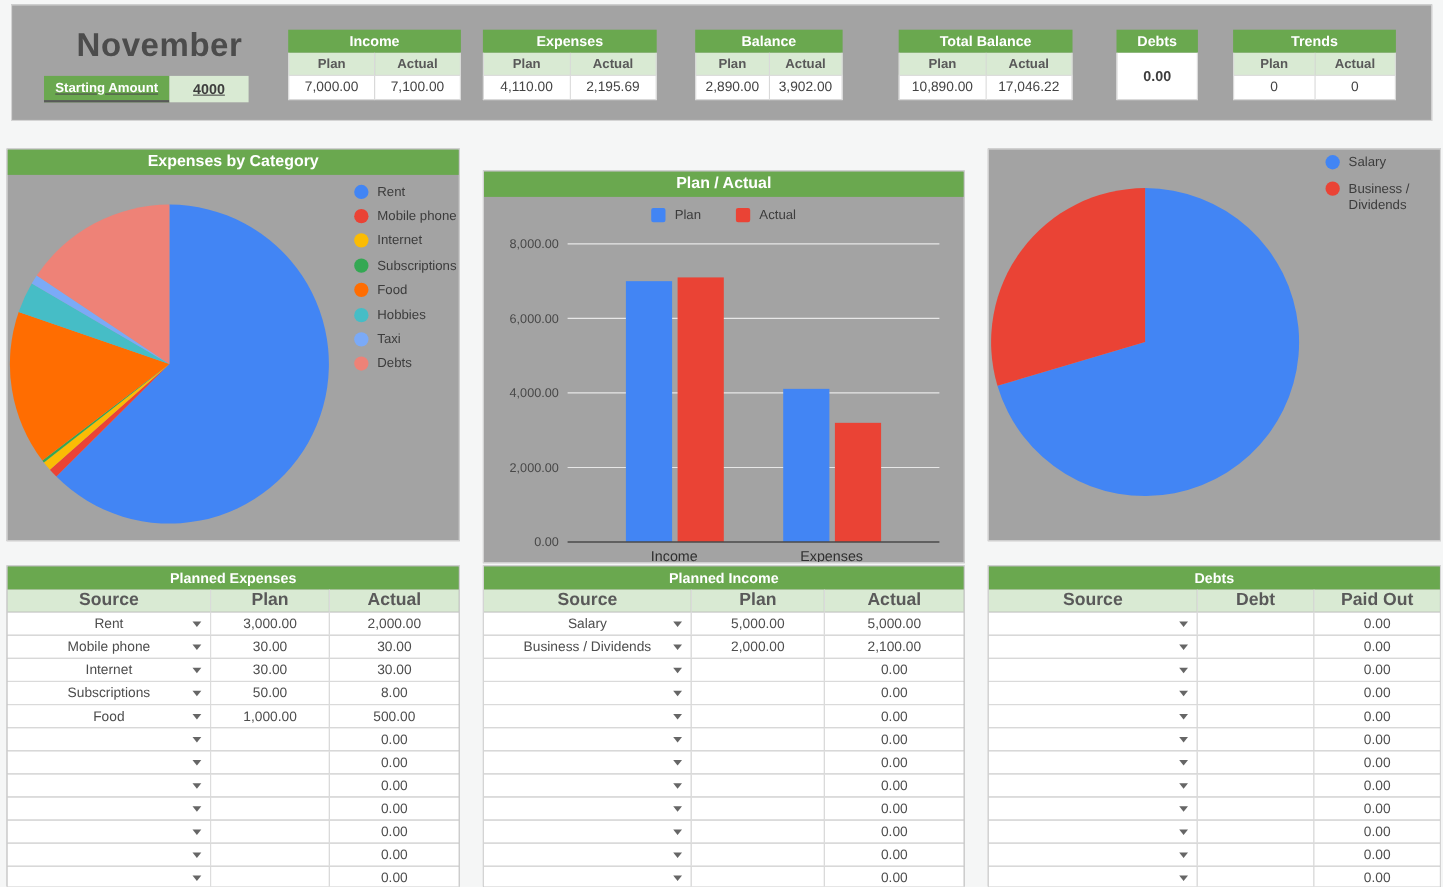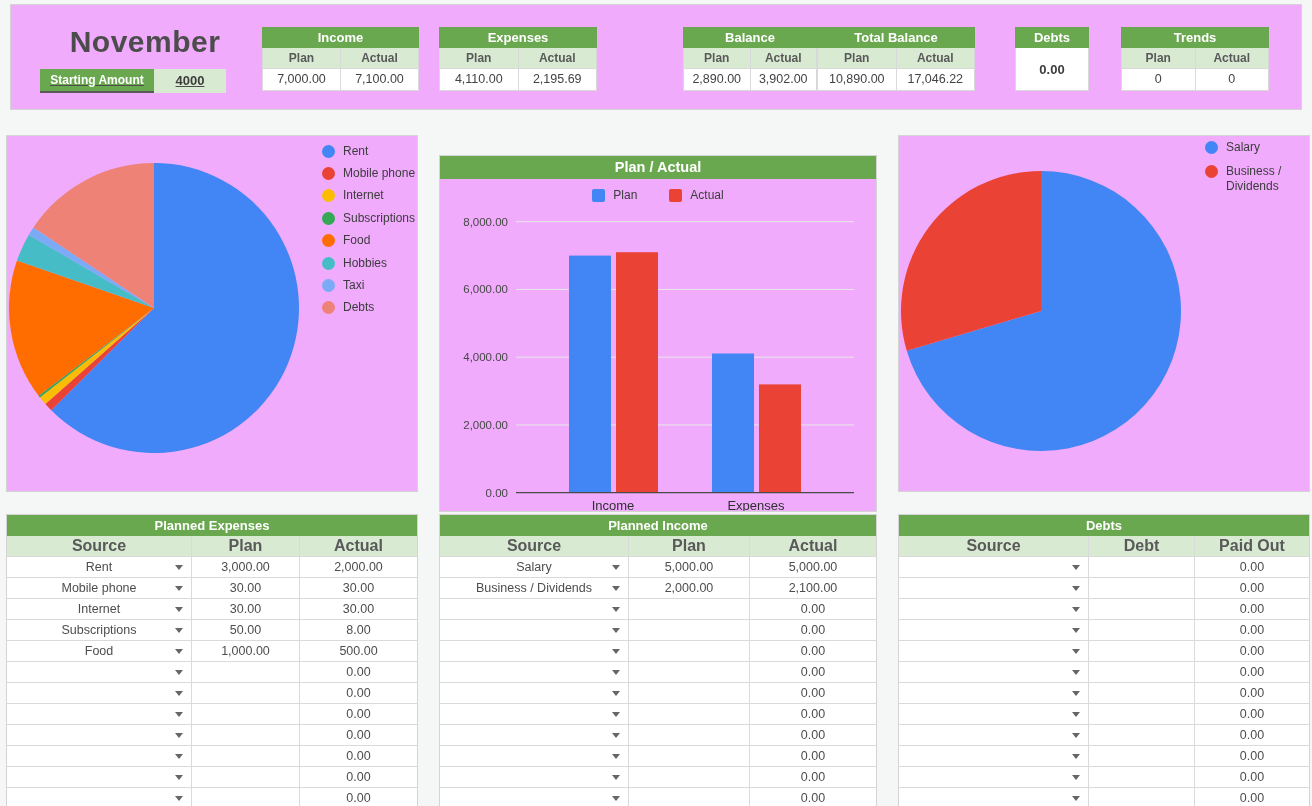--- a/index.html
+++ b/index.html
@@ -5,21 +5,21 @@
   * { box-sizing: border-box; margin: 0; padding: 0; }
   html, body { width: 1312px; height: 806px; overflow: hidden; }
   body {
     font-family: "Liberation Sans", sans-serif;
     background: #f5f6f6;
     position: relative;
     color: #4d4d4d;
   }
   .panel {
     position: absolute;
-    background: #f0abfc;
+    background: #a3a3a3;
     border: 1px solid #d4d4d4;
   }
   
   #top-panel { left: 10px; top: 4px; width: 1292px; height: 106px; }
   .month {
     position: absolute; left: 14px; top: 20px; width: 240px;
     text-align: center; font-size: 30px; font-weight: bold; color: #4c4c4c;
     letter-spacing: 0.5px;
   }
   .start-row { position: absolute; left: 29px; top: 64px; display: flex; text-decoration: underline; }
@@ -128,21 +128,21 @@
         <div class="card-title">Expenses</div>
         <div class="card-row">
           <div class="card-cell card-head">Plan</div>
           <div class="card-cell card-head">Actual</div>
         </div>
         <div class="card-row">
           <div class="card-cell card-val">4,110.00</div>
           <div class="card-cell card-val">2,195.69</div>
         </div>
       </div>
-      <div class="card" style="left: 648px; width: 158px; padding-left: 24px;">
+      <div class="card" style="left: 597px; width: 158px; padding-left: 24px;">
         <div class="card-title">Balance</div>
         <div class="card-row">
           <div class="card-cell card-head">Plan</div>
           <div class="card-cell card-head">Actual</div>
         </div>
         <div class="card-row">
           <div class="card-cell card-val">2,890.00</div>
           <div class="card-cell card-val">3,902.00</div>
         </div>
       </div>
@@ -169,20 +169,21 @@
         </div>
         <div class="card-row">
           <div class="card-cell card-val">0</div>
           <div class="card-cell card-val">0</div>
         </div>
       </div>
     </div>
 </div>
 
 <div id="panel-exp-pie" class="panel chart-panel">
+  <div class="chart-title">Expenses by Category</div>
   <div class="chart-body">
     <svg id="pie-exp" width="412" height="332">
         <path d="M147,172 L147.00,27.00 A145,145 0 1 1 44.22,274.28 Z" fill="#4285f4"></path>
         <path d="M147,172 L44.22,274.28 A145,145 0 0 1 38.37,268.05 Z" fill="#ea4335"></path>
         <path d="M147,172 L38.37,268.05 A145,145 0 0 1 32.90,261.48 Z" fill="#fbbc04"></path>
         <path d="M147,172 L32.90,261.48 A145,145 0 0 1 31.51,259.68 Z" fill="#34a853"></path>
         <path d="M147,172 L31.51,259.68 A145,145 0 0 1 9.97,124.60 Z" fill="#ff6d01"></path>
         <path d="M147,172 L9.97,124.60 A145,145 0 0 1 21.86,98.76 Z" fill="#46bdc6"></path>
         <path d="M147,172 L21.86,98.76 A145,145 0 0 1 26.39,91.52 Z" fill="#7baaf7"></path>
         <path d="M147,172 L26.39,91.52 A145,145 0 0 1 147.00,27.00 Z" fill="#ee8277"></path>

